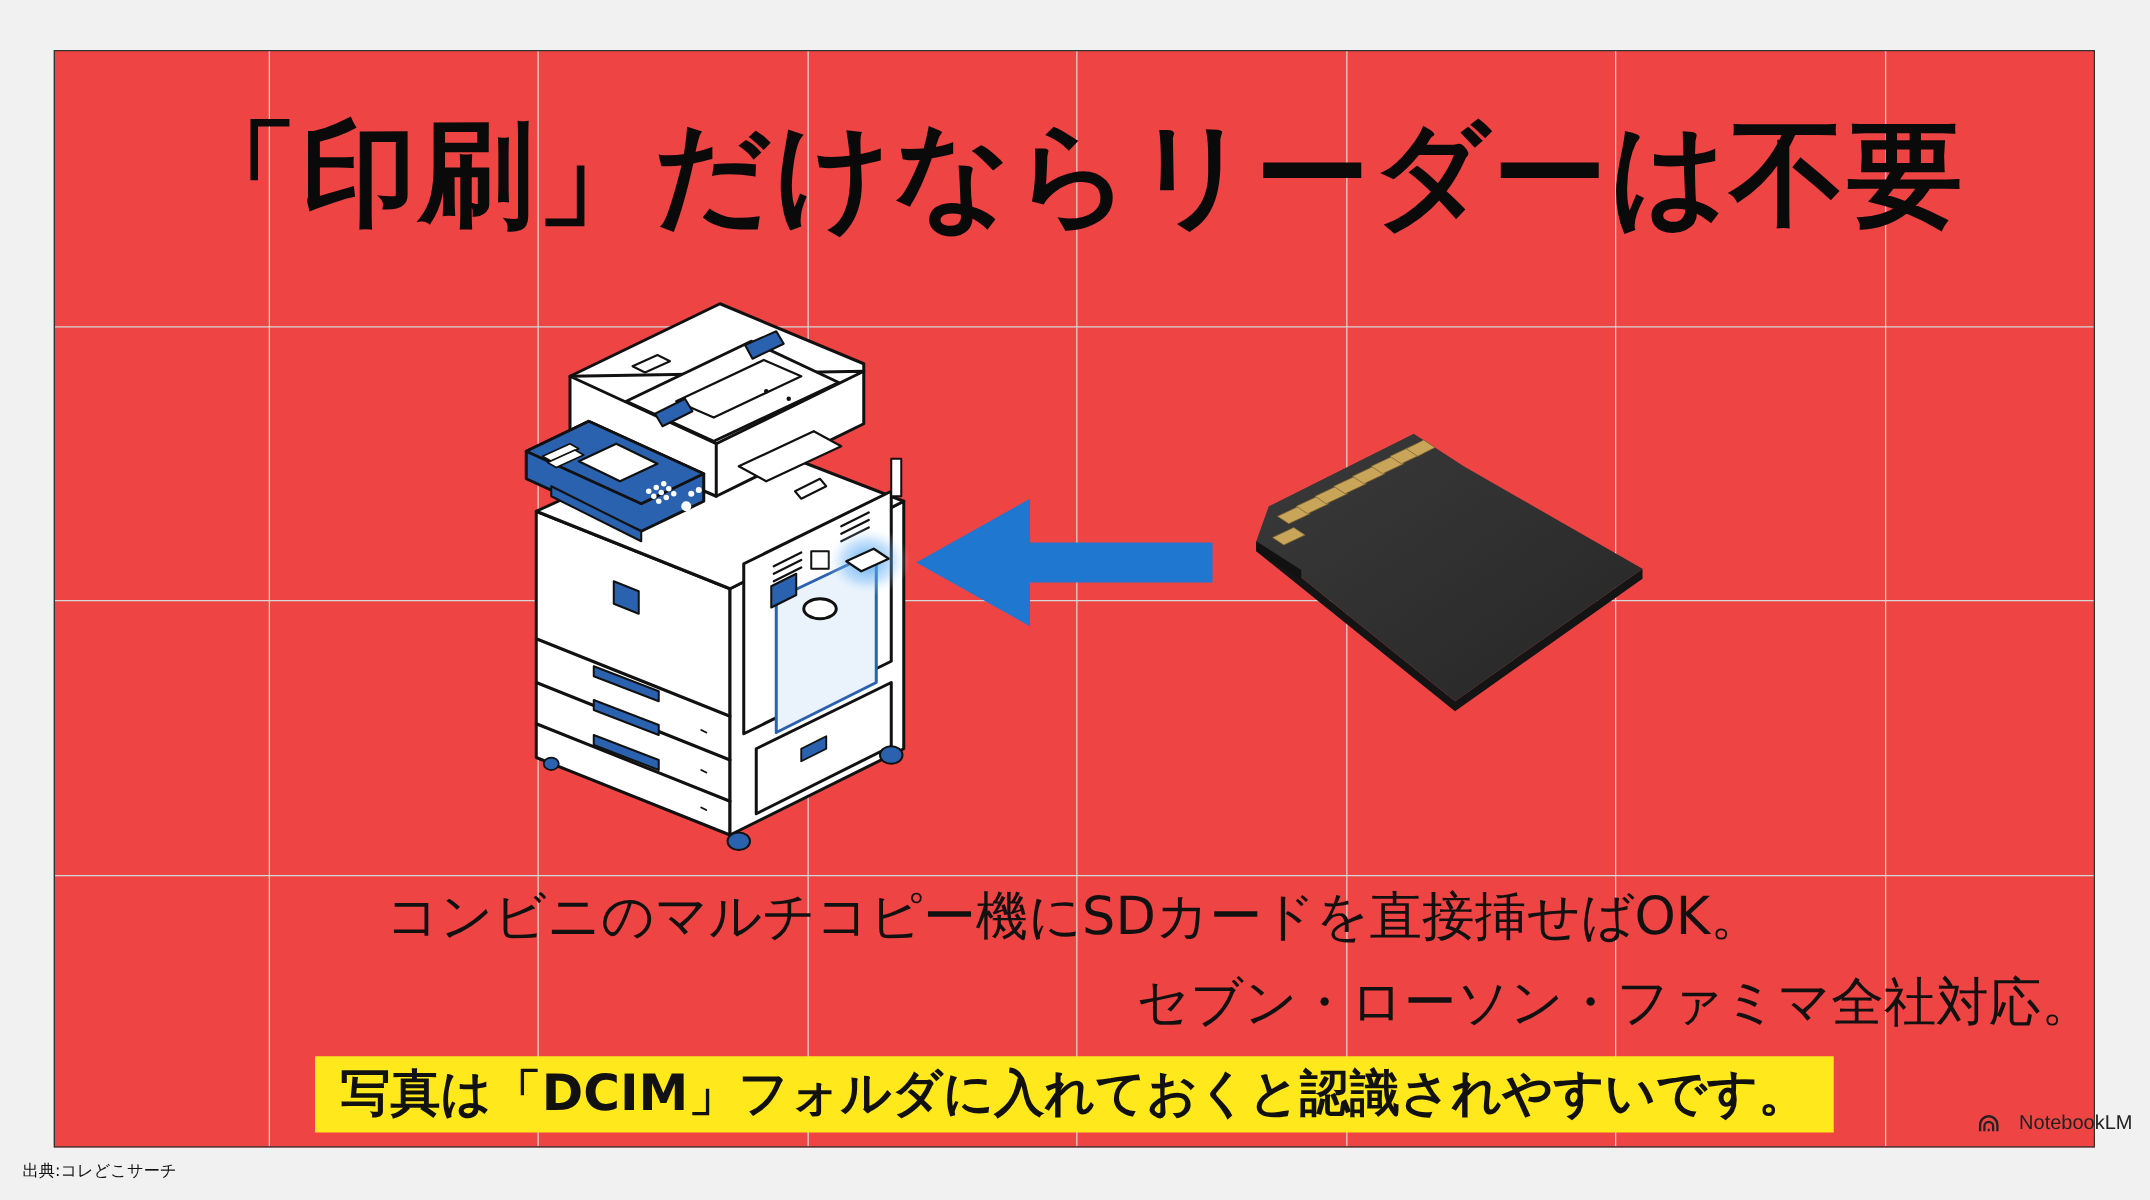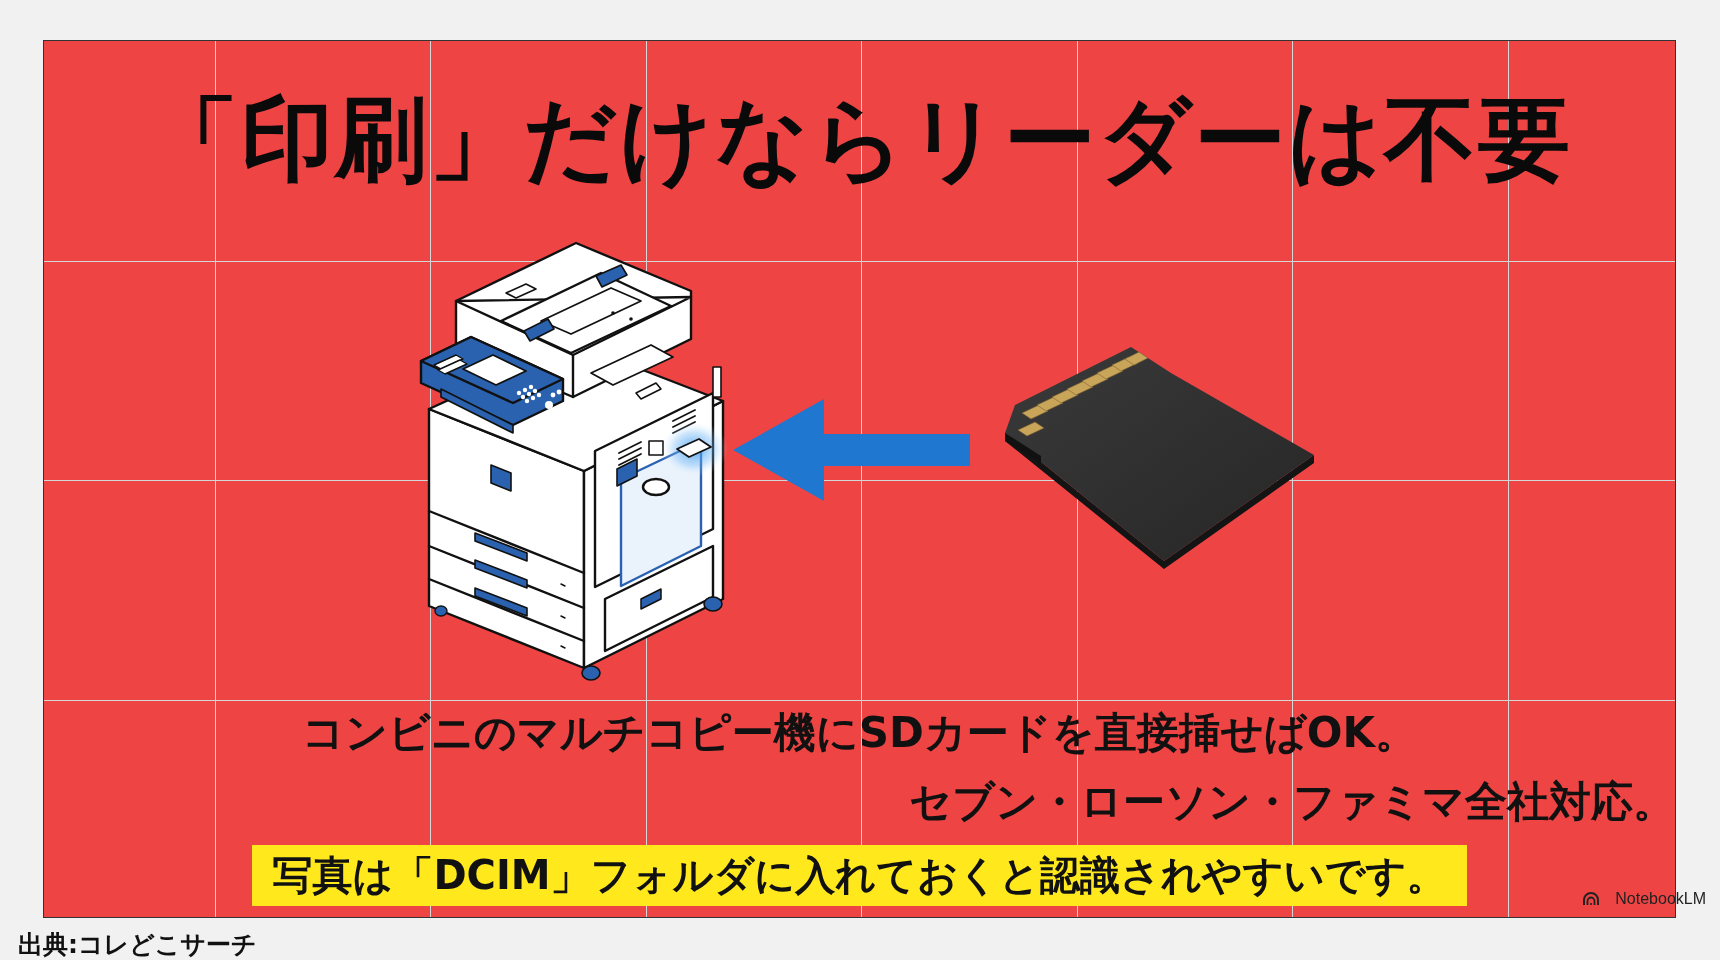--- a/index.html
+++ b/index.html
@@ -22,33 +22,33 @@
   .title {
     position: absolute; left: 0; right: 0; top: 44px;
     text-align: center;
     font-size: 92px; font-weight: bold; color: #0a0a0a;
     letter-spacing: 2px; line-height: 110px;
     white-space: nowrap;
   }
   .illustration { position: absolute; left: 0; top: 0; width: 1633px; height: 878px; }
   .line1, .line2 {
     position: absolute; left: 0; right: 0; text-align: center;
-    font-size: 42px; font-weight: bold; color: #111; white-space: nowrap;
+    font-size: 42px; font-weight: normal; color: #111; white-space: nowrap;
   }
   .line1 { top: 664px; }
   .line2 { top: 733px; text-align: right; }
   .highlight-wrap { position: absolute; left: 0; right: 0; top: 804px; text-align: center; }
   .highlight {
     display: inline-block; background: #ffe81c;
     padding: 4px 20px; font-size: 40px; font-weight: bold; color: #111;
     line-height: 53px; white-space: nowrap;
   }
   .source {
     position: absolute; left: 18px; top: 928px;
-    font-size: 25px; font-weight: bold; color: #111;
+    font-size: 13px; font-weight: normal; color: #111;
   }
   .brand {
     position: absolute; right: 14px; top: 890px;
     display: flex; align-items: center; gap: 16px;
     font-family: "Liberation Sans", sans-serif;
     font-size: 16px; color: #222;
   }
   .brand svg { width: 16px; height: 14px; }
 </style>
 </head>

